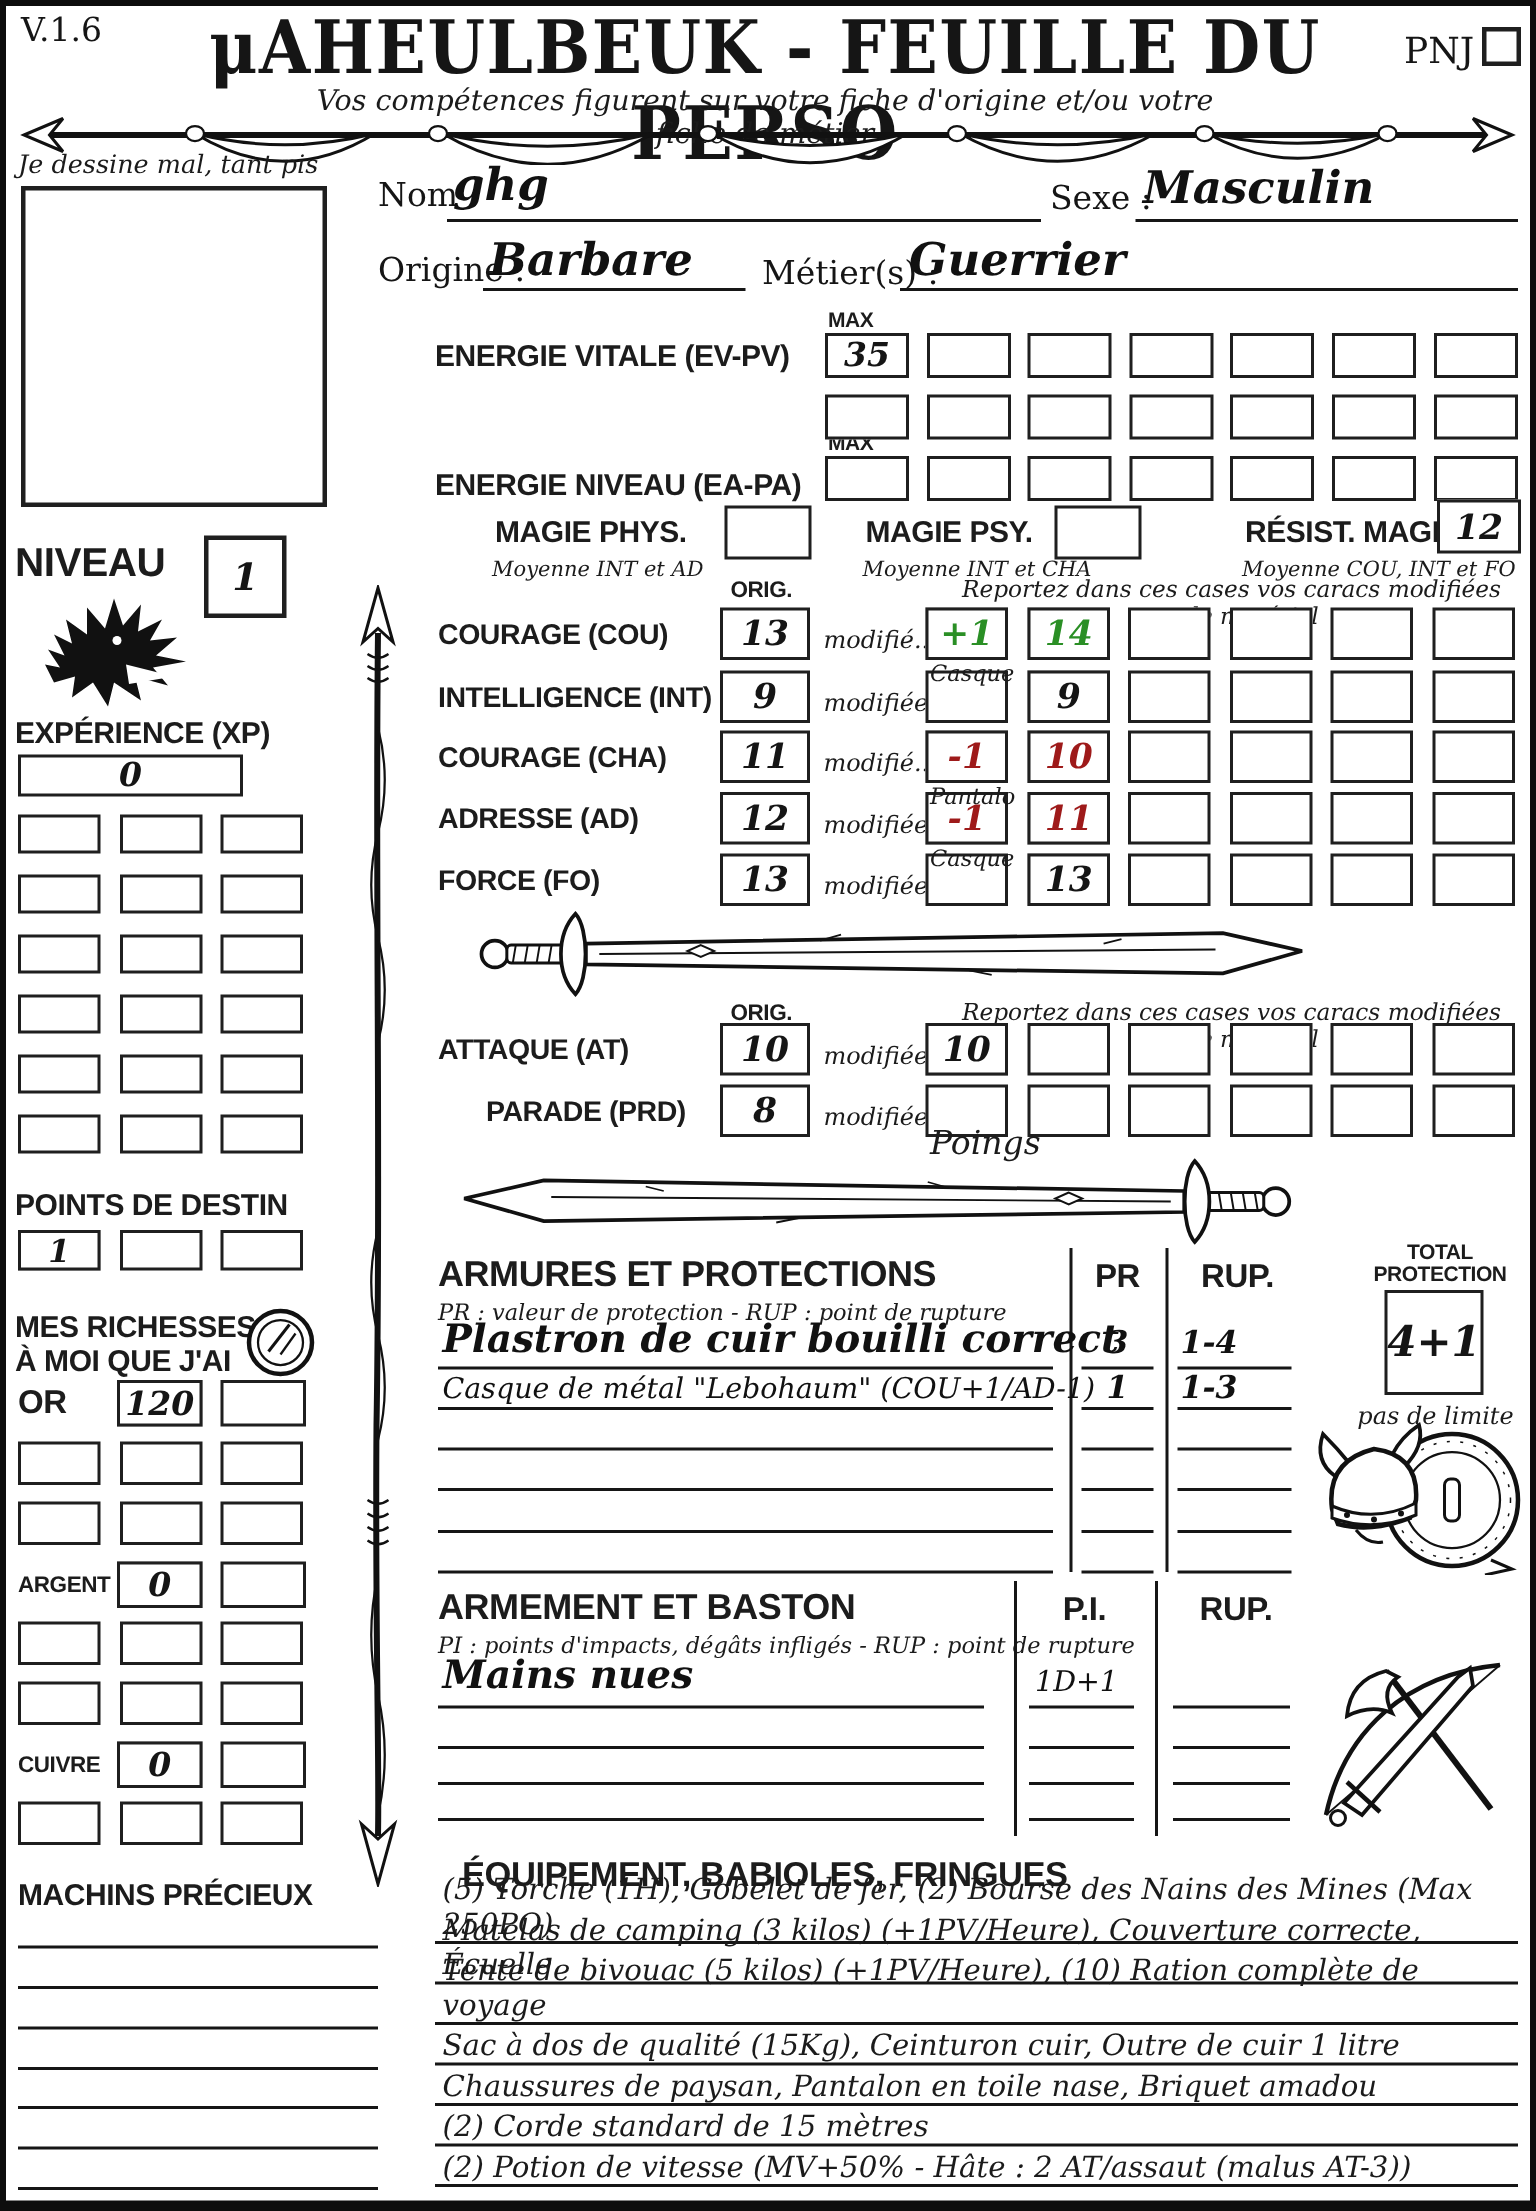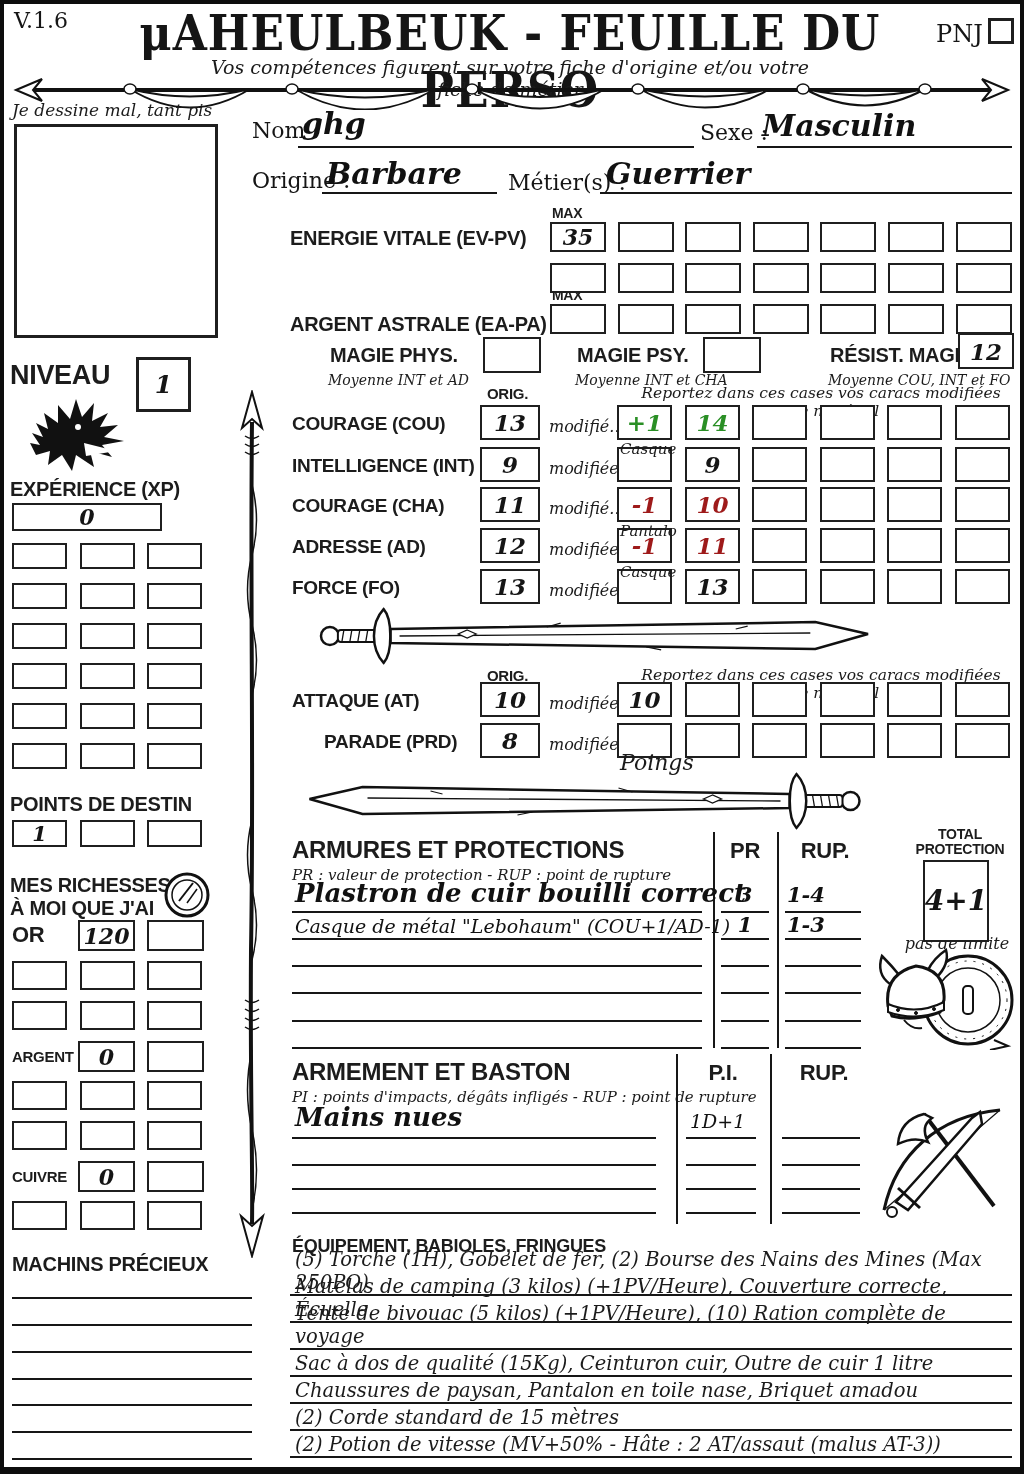--- a/index.html
+++ b/index.html
@@ -139,21 +139,21 @@
   <div class="abs serif" style="left:508px;top:170px;font-size:22px;">Métier(s) :</div>
   <div class="abs hw" style="left:606px;top:156px;font-size:30px;">Guerrier</div>
   <div class="rule" style="left:600px;top:192px;width:412px;"></div>
 
   <div class="abs head" style="left:290px;top:227px;font-size:20px;">ENERGIE VITALE (EV-PV)</div>
   <div class="abs head" style="left:552px;top:205px;font-size:14px;">MAX</div>
   <div class="box val" style="left:550px;top:222px;width:56px;height:30px;">
       <span class="v" style="font-size:22px;">35</span>
     </div>
   <div class="abs head" style="left:552px;top:287px;font-size:14px;">MAX</div>
-  <div class="abs head" style="left:290px;top:313px;font-size:20px;">ARGENT ASTRALE (EA-PA)</div>
+  <div class="abs head" style="left:290px;top:313px;font-size:20px;">ENERGIE NIVEAU (EA-PA)</div>
 
   <div class="abs head" style="left:330px;top:344px;font-size:20px;">MAGIE PHYS.</div>
   <div class="box" style="left:483px;top:337px;width:58px;height:36px;"></div>
   <div class="abs ital" style="left:328px;top:372px;font-size:14px;">Moyenne INT et AD</div>
   <div class="abs head" style="left:577px;top:344px;font-size:20px;">MAGIE PSY.</div>
   <div class="box" style="left:703px;top:337px;width:58px;height:36px;"></div>
   <div class="abs ital" style="left:575px;top:372px;font-size:14px;">Moyenne INT et CHA</div>
   <div class="abs head" style="left:830px;top:344px;font-size:20px;">RÉSIST. MAGIE</div>
   <div class="box val" style="left:958px;top:333px;width:56px;height:36px;">
       <span class="v">12</span>
@@ -284,21 +284,21 @@
 
   <div class="abs hw" style="left:295px;top:915px;font-size:19px;font-weight:normal;">Casque de métal "Lebohaum" (COU+1/AD-1)</div>
   <div class="abs hw ctr" style="left:721px;top:912px;width:48px;font-size:21px;">1</div>
   <div class="abs hw" style="left:787px;top:912px;font-size:21px;">1-3</div>
   <div class="rule" style="left:292px;top:938px;width:410px;"></div>
   <div class="rule" style="left:721px;top:938px;width:48px;"></div>
   <div class="rule" style="left:785px;top:938px;width:76px;"></div>
 
   <div class="abs head ctr" style="left:905px;top:826px;width:110px;font-size:14px;">TOTAL</div>
   <div class="abs head ctr" style="left:898px;top:841px;width:124px;font-size:14px;">PROTECTION</div>
-  <div class="box val" style="left:923px;top:860px;width:66px;height:82px;border-width:2.5px;align-items:center;">
+  <div class="box val" style="left:923px;top:860px;width:66px;height:70px;border-width:2.5px;align-items:center;">
       <span class="v" style="font-size:28px;">4+1</span>
     </div>
   <div class="abs ital ctr" style="left:896px;top:934px;width:122px;font-size:16px;">pas de limite</div>
 
   <div class="abs" style="left:874px;top:948px;">
     <svg width="142" height="102" viewBox="0 0 142 102">
       <g stroke="#111" fill="#fff">
         <circle cx="94" cy="52" r="44" stroke-width="3"></circle>
         <circle cx="94" cy="52" r="39" stroke-width="1" stroke-dasharray="2 7"></circle>
         <circle cx="94" cy="52" r="32" stroke-width="1.5"></circle>
@@ -336,21 +336,21 @@
         <line x1="16" y1="118" x2="132" y2="18" stroke-width="1.2"></line>
         <line x1="126" y1="114" x2="56" y2="22" stroke-width="4"></line>
         <path d="M56,22 Q32,28 30,52 Q46,44 60,50 Q52,34 64,26 Z" fill="#fff" stroke-width="2.5"></path>
         <path d="M28,110 L104,26 L112,20 L114,32 L40,118 Z" fill="#fff" stroke-width="2.5"></path>
         <line x1="30" y1="96" x2="52" y2="116" stroke-width="3"></line>
         <circle cx="24" cy="120" r="5" fill="#fff" stroke-width="2"></circle>
       </g>
     </svg>
   </div>
 
-  <div class="abs head" style="left:292px;top:1236px;font-size:18px;">ÉQUIPEMENT, BABIOLES, FRINGUES</div>
+  <div class="abs head" style="left:308px;top:1236px;font-size:23px;">ÉQUIPEMENT, BABIOLES, FRINGUES</div>
   <div class="wline ital" style="left:290px;top:1269px;width:722px;height:27px;font-size:19.5px;padding-left:5px;">(5) Torche (1H), Gobelet de fer, (2) Bourse des Nains des Mines (Max 250PO)</div>
   <div class="wline ital" style="left:290px;top:1296px;width:722px;height:27px;font-size:19.5px;padding-left:5px;">Matelas de camping (3 kilos) (+1PV/Heure), Couverture correcte, Écuelle</div>
   <div class="wline ital" style="left:290px;top:1323px;width:722px;height:27px;font-size:19.5px;padding-left:5px;">Tente de bivouac (5 kilos) (+1PV/Heure), (10) Ration complète de voyage</div>
   <div class="wline ital" style="left:290px;top:1350px;width:722px;height:27px;font-size:19.5px;padding-left:5px;">Sac à dos de qualité (15Kg), Ceinturon cuir, Outre de cuir 1 litre</div>
   <div class="wline ital" style="left:290px;top:1377px;width:722px;height:27px;font-size:19.5px;padding-left:5px;">Chaussures de paysan, Pantalon en toile nase, Briquet amadou</div>
   <div class="wline ital" style="left:290px;top:1404px;width:722px;height:27px;font-size:19.5px;padding-left:5px;">(2) Corde standard de 15 mètres</div>
   <div class="wline ital" style="left:290px;top:1431px;width:722px;height:27px;font-size:19.5px;padding-left:5px;">(2) Potion de vitesse (MV+50% - Hâte : 2 AT/assaut (malus AT-3))</div>
 
 <div class="box" style="left: 550px; top: 222px; width: 56px; height: 30px; z-index: 0;"></div>
     <div class="box" style="left: 617.6px; top: 222px; width: 56px; height: 30px; z-index: 0;"></div>

